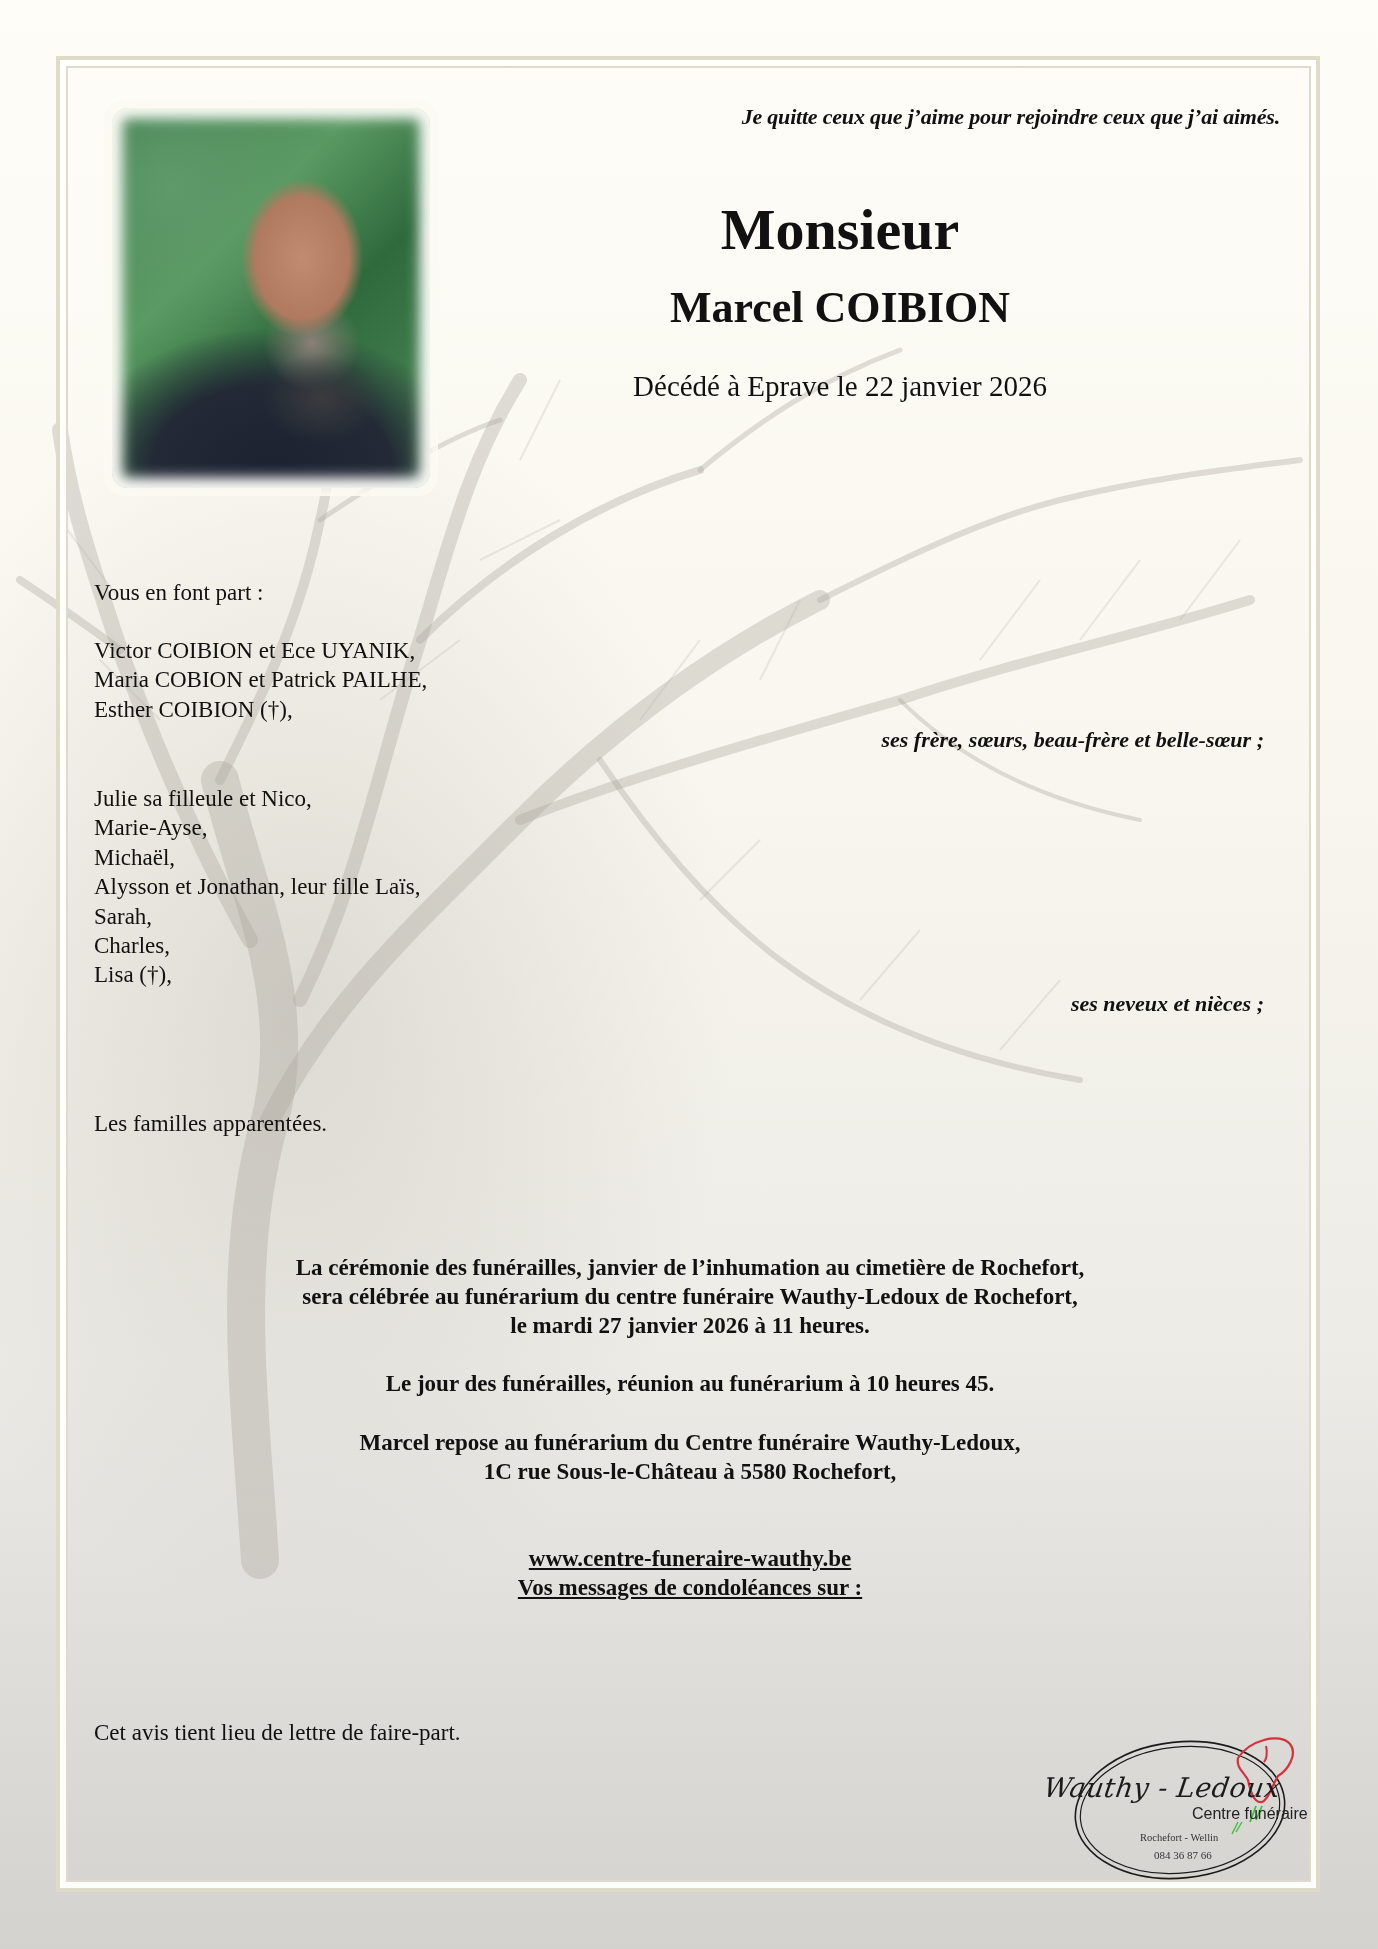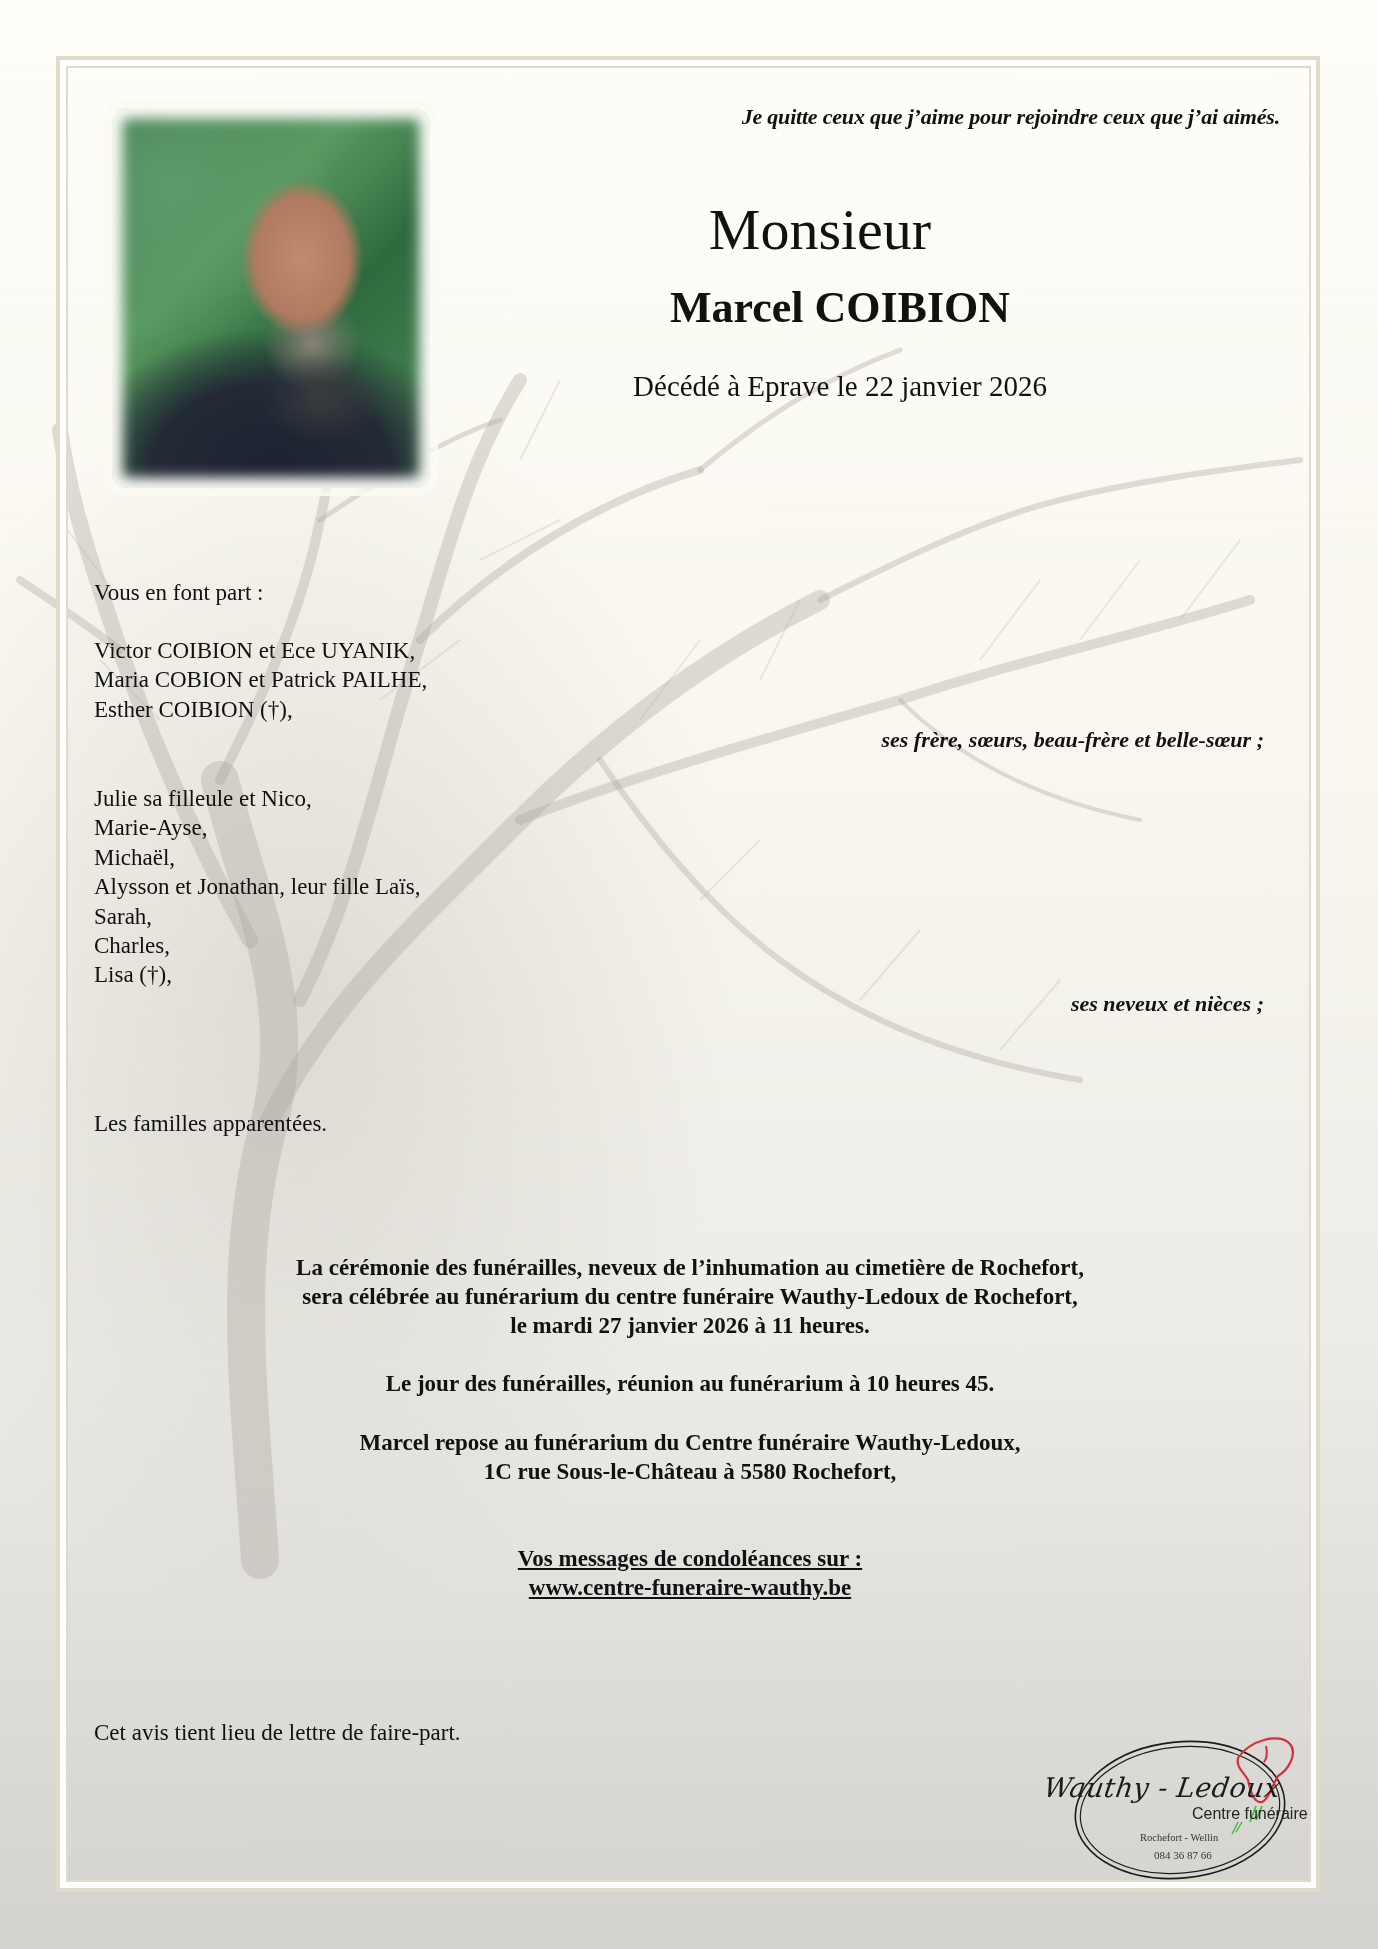--- a/index.html
+++ b/index.html
@@ -40,22 +40,22 @@
     .photo-fade {
       position: absolute; left: 104px; top: 100px; width: 334px; height: 396px;
       border-radius: 20px; box-shadow: inset 0 0 14px 10px #fbfaf3; pointer-events: none;
     }
     .epitaph {
       position: absolute; left: 560px; top: 104px; width: 720px; text-align: right;
       font-style: italic; font-weight: bold; font-size: 22px;
       font-family: "Liberation Serif", serif; letter-spacing: -0.2px;
     }
     .honorific {
-      position: absolute; left: 480px; top: 196px; width: 680px; text-align: center;
-      font-weight: normal; font-size: 58px; line-height: 68px;
+      position: absolute; left: 500px; top: 196px; width: 680px; text-align: center;
+      font-weight: bold; font-size: 58px; line-height: 68px;
     }
     .name {
       position: absolute; left: 500px; top: 274px; width: 680px; text-align: center;
       font-weight: bold; font-size: 44px; line-height: 68px;
     }
     .dates {
       position: absolute; left: 500px; top: 368px; width: 680px; text-align: center;
       font-size: 29px; line-height: 36px;
     }
     .left-text { position: absolute; left: 94px; font-size: 23px; line-height: 29.4px; }
@@ -135,32 +135,32 @@
   <div>Alysson et Jonathan, leur fille Laïs,</div>
   <div>Sarah,</div>
   <div>Charles,</div>
   <div>Lisa (†),</div>
 </div>
 <div class="right-italic" style="top:991px">ses neveux et nièces ;</div>
 
 <div class="left-text" style="top:1109px">Les familles apparentées.</div>
 
 <div class="ceremony" style="top:1253px">
-  <div>La cérémonie des funérailles, neveux de l’inhumation au cimetière de Rochefort,</div>
+  <div>La cérémonie des funérailles, janvier de l’inhumation au cimetière de Rochefort,</div>
   <div>sera célébrée au funérarium du centre funéraire Wauthy-Ledoux de Rochefort,</div>
   <div>le mardi 27 janvier 2026 à 11 heures.</div>
 </div>
 <div class="ceremony" style="top:1369px">Le jour des funérailles, réunion au funérarium à 10 heures 45.</div>
 <div class="ceremony" style="top:1428px">
   <div>Marcel repose au funérarium du Centre funéraire Wauthy-Ledoux,</div>
   <div>1C rue Sous-le-Château à 5580 Rochefort,</div>
 </div>
 <div class="ceremony" style="top:1544px">
+  <div><a class="u" style="color:#111">www.centre-funeraire-wauthy.be</a></div>
   <div><span class="u">Vos messages de condoléances sur :</span></div>
-  <div><a class="u" style="color:#111">www.centre-funeraire-wauthy.be</a></div>
 </div>
 
 <div class="left-text" style="top:1718px">Cet avis tient lieu de lettre de faire-part.</div>
 
 <div class="logo">
   <svg width="290" height="180" viewBox="0 0 290 180" style="position:absolute;left:0;top:0">
     <ellipse cx="140" cy="100" rx="105" ry="68" fill="none" stroke="#1b1b1b" stroke-width="1.6" transform="rotate(-6 140 100)"></ellipse>
     <ellipse cx="140" cy="100" rx="100" ry="63" fill="none" stroke="#1b1b1b" stroke-width="1.2" transform="rotate(-6 140 100)"></ellipse>
     <path d="M198 48 C 210 30 240 22 250 34 C 258 44 248 60 238 66 C 232 76 228 90 222 92 C 214 94 210 80 208 70 C 204 62 196 58 198 48 Z" fill="none" stroke="#d8303a" stroke-width="2.2"></path>
     <path d="M226 36 C 228 44 226 50 224 52" fill="none" stroke="#d8303a" stroke-width="2"></path>

